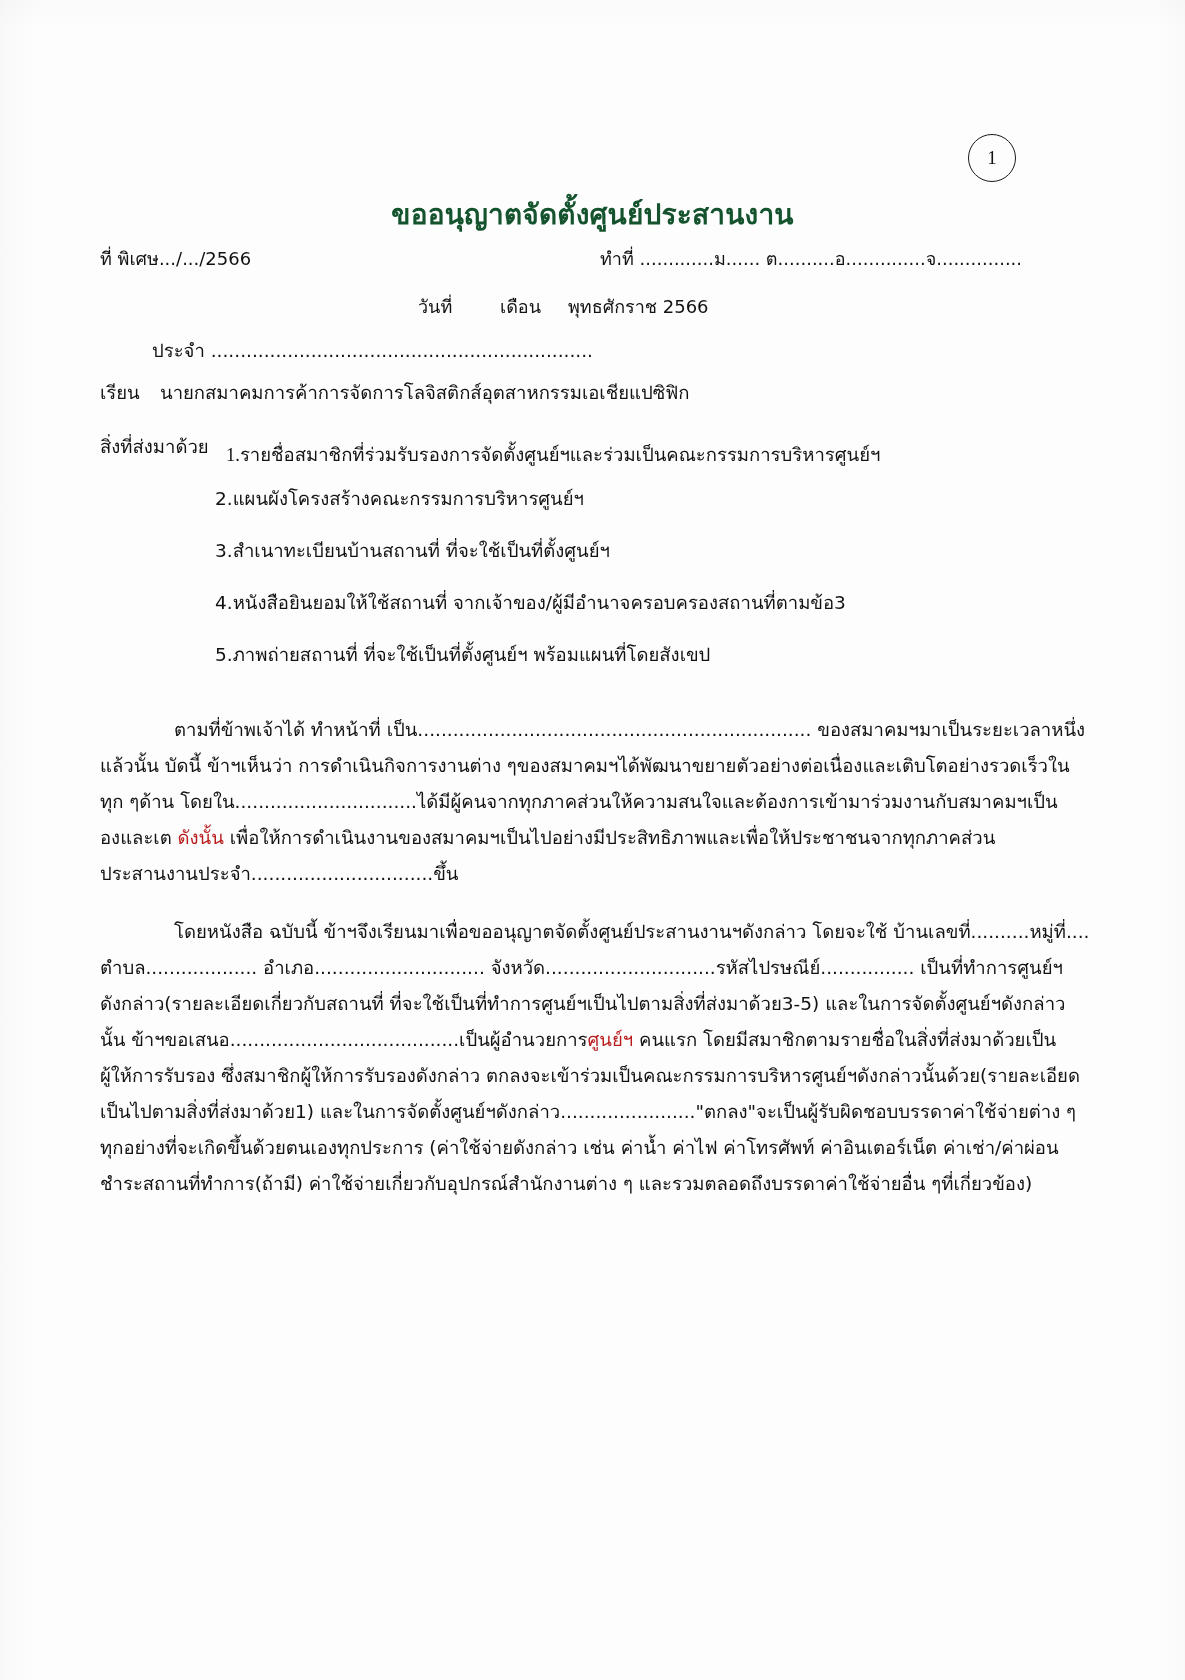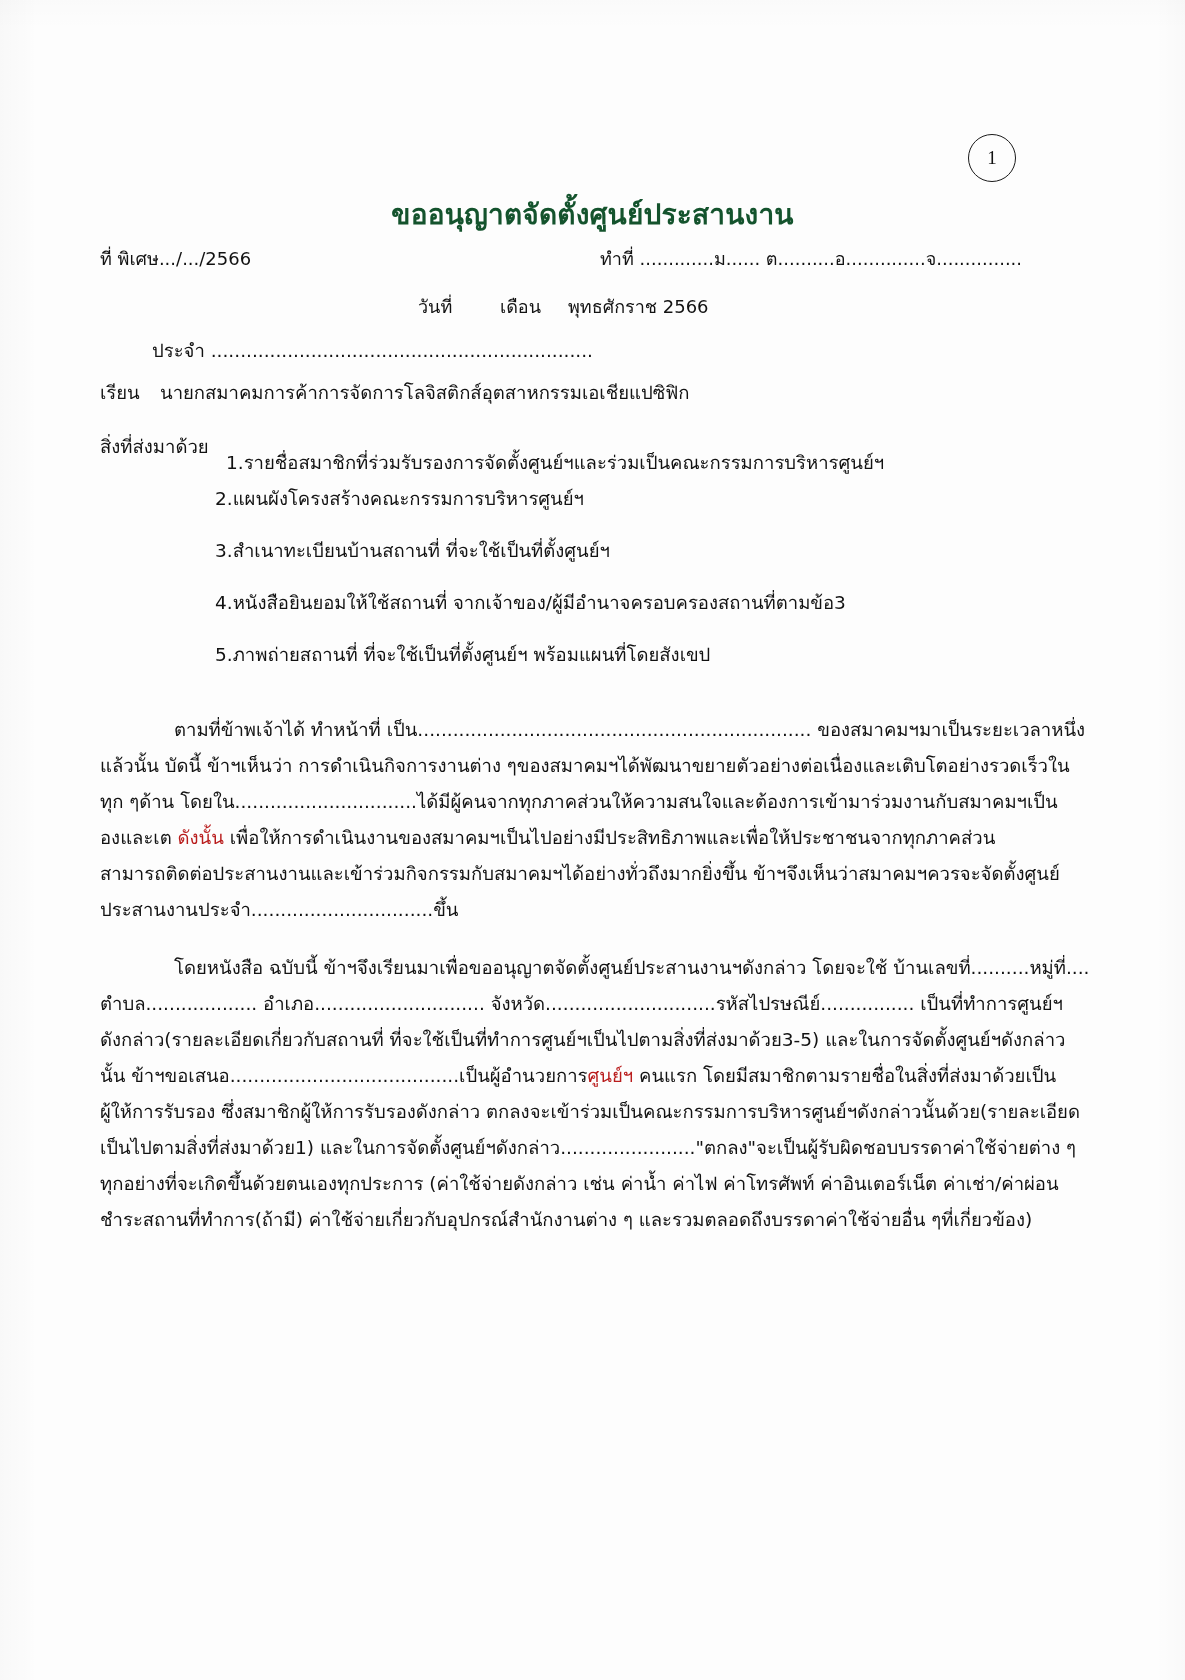--- a/index.html
+++ b/index.html
@@ -140,23 +140,24 @@
   }
   .encl .encl-label {
     position: absolute;
     left: 0;
     top: 0;
     font-size: 18.5px;
   }
   .encl .encl-first {
     position: absolute;
     left: 126px;
-    top: 16px;
-    font-size: 18.5px;
-    white-space: nowrap;
+    top: 8px;
+    font-size: 18.5px;
+    white-space: nowrap;
+    font-family: Liberation Serif, serif;
   }
   .encl-item {
     position: relative;
     min-height: 52px;
   }
   .encl-item .txt {
     position: absolute;
     left: 115px;
     top: 0;
     font-size: 18.5px;
@@ -234,21 +235,20 @@
       <span class="txt">5.ภาพถ่ายสถานที่ ที่จะใช้เป็นที่ตั้งศูนย์ฯ พร้อมแผนที่โดยสังเขป</span>
     </div>
 
     <div class="gap-sm"></div>
 
     <div class="para body-block">
         <p><span class="indent-run"></span><span>ตามที่ข้าพเจ้าได้ ทำหน้าที่ เป็น................................................................... ของสมาคมฯมาเป็นระยะเวลาหนึ่ง</span></p>
         <p><span>แล้วนั้น บัดนี้ ข้าฯเห็นว่า การดำเนินกิจการงานต่าง ๆของสมาคมฯได้พัฒนาขยายตัวอย่างต่อเนื่องและเติบโตอย่างรวดเร็วใน</span></p>
         <p><span>ทุก ๆด้าน โดยใน...............................ได้มีผู้คนจากทุกภาคส่วนให้ความสนใจและต้องการเข้ามาร่วมงานกับสมาคมฯเป็น</span></p>
         <p><span>องและเต </span><span class="blue">ดังนั้น</span><span> เพื่อให้การดำเนินงานของสมาคมฯเป็นไปอย่างมีประสิทธิภาพและเพื่อให้ประชาชนจากทุกภาคส่วน</span></p>
-        <p><span>สามารถติดต่อประสานงานและเข้าร่วมกิจกรรมกับสมาคมฯได้อย่างทั่วถึงมากยิ่งขึ้น ข้าฯจึงเห็นว่าสมาคมฯควรจะจัดตั้งศูนย์</span></p>
         <p><span>ประสานงานประจำ...............................ขึ้น</span></p>
       </div>
 
     <div class="gap-md"></div>
 
     <div class="para body-block">
         <p><span class="indent-run"></span><span>โดยหนังสือ ฉบับนี้ ข้าฯจึงเรียนมาเพื่อขออนุญาตจัดตั้งศูนย์ประสานงานฯดังกล่าว โดยจะใช้ บ้านเลขที่..........หมู่ที่....</span></p>
         <p><span>ตำบล................... อำเภอ............................. จังหวัด.............................รหัสไปรษณีย์................ เป็นที่ทำการศูนย์ฯ</span></p>
         <p><span>ดังกล่าว(รายละเอียดเกี่ยวกับสถานที่ ที่จะใช้เป็นที่ทำการศูนย์ฯเป็นไปตามสิ่งที่ส่งมาด้วย3-5) และในการจัดตั้งศูนย์ฯดังกล่าว</span></p>
         <p><span>นั้น ข้าฯขอเสนอ.......................................เป็นผู้อำนวยการ</span><span class="blue">ศูนย์ฯ</span><span> คนแรก โดยมีสมาชิกตามรายชื่อในสิ่งที่ส่งมาด้วยเป็น</span></p>

